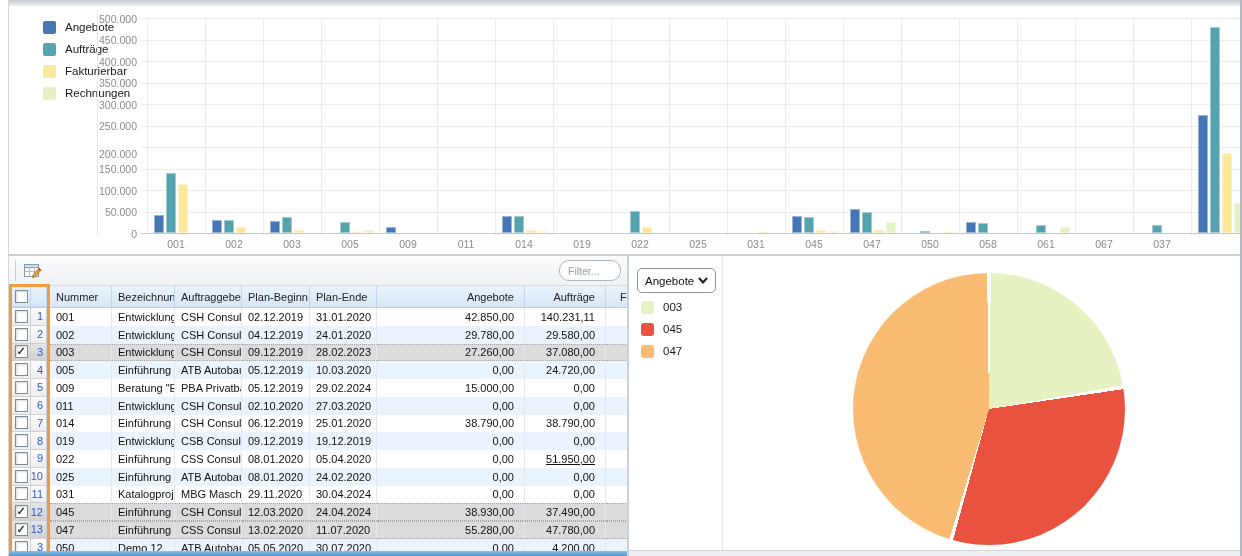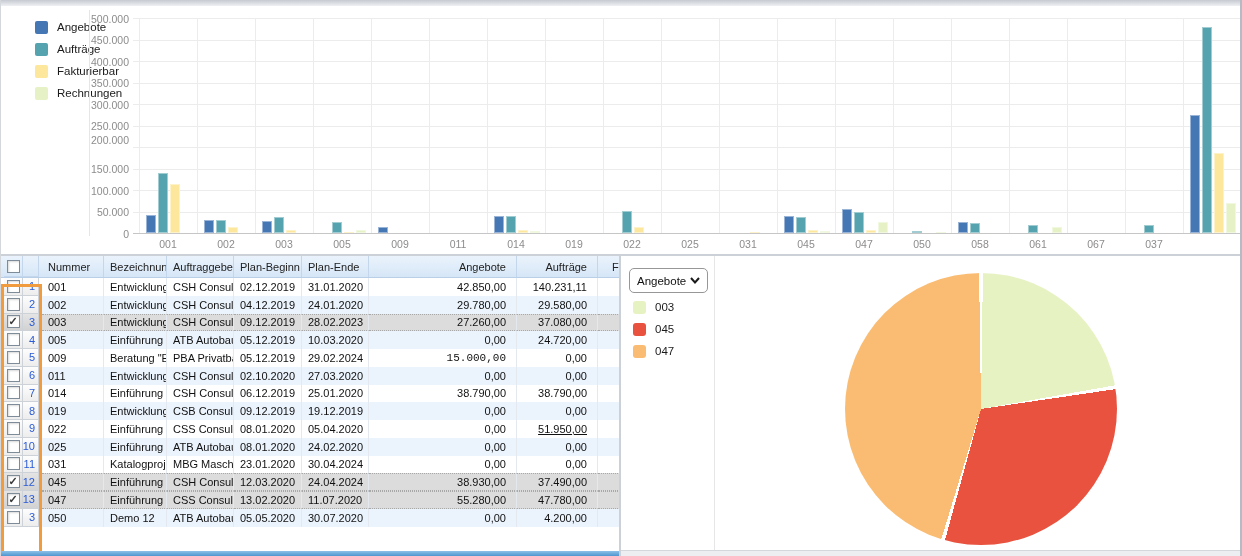--- a/index.html
+++ b/index.html
@@ -1,18 +1,18 @@
 <!DOCTYPE html>
 <html><head>
 <meta charset="utf-8">
 <style>
   * { box-sizing: border-box; margin: 0; padding: 0; }
   html,body { width:1242px; height:556px; overflow:hidden;
     font-family:"Liberation Sans", sans-serif; background:#fff; }
-  .app { position:absolute; inset:0; background:#0f172a; }
+  .app { position:absolute; inset:0; background:#0f172a;margin-left:8px; }
 
   
   .top-strip { position:absolute; left:0; top:0; right:0; height:6px;
     background:linear-gradient(#c6c9d0,#eef0f3); z-index:20; }
   .right-border { position:absolute; top:0; right:0; width:2px; bottom:0; background:#b6bac3; z-index:20; }
   .left-border { position:absolute; top:0; left:0; width:1px; bottom:0; background:#d4d7dc; z-index:20; }
   .bottom-strip { position:absolute; left:621px; right:2px; bottom:0; height:6px;
     background:#eceef1; border-top:1px solid #d4d7dc; z-index:15; }
 
   
@@ -119,21 +119,21 @@
         <div class="ylab" style="top: 28px;">450.000</div>
         <div class="hgrid" style="top: 33.5px;"></div>
         <div class="ylab" style="top: 49.5px;">400.000</div>
         <div class="hgrid" style="top: 55px;"></div>
         <div class="ylab" style="top: 71px;">350.000</div>
         <div class="hgrid" style="top: 76.5px;"></div>
         <div class="ylab" style="top: 92.5px;">300.000</div>
         <div class="hgrid" style="top: 98px;"></div>
         <div class="ylab" style="top: 114px;">250.000</div>
         <div class="hgrid" style="top: 119.5px;"></div>
-        <div class="ylab" style="top: 128px;">200.000</div>
+        <div class="ylab" style="top: 142px;">200.000</div>
         <div class="hgrid" style="top: 141px;"></div>
         <div class="ylab" style="top: 157px;">150.000</div>
         <div class="hgrid" style="top: 162.5px;"></div>
         <div class="ylab" style="top: 178.5px;">100.000</div>
         <div class="hgrid" style="top: 184px;"></div>
         <div class="ylab" style="top: 200px;">50.000</div>
         <div class="hgrid" style="top: 205.5px;"></div>
         <div class="ylab" style="top: 221.5px;">0</div>
         <div class="baseline" style="top: 227px;"></div>
         <div class="vgrid" style="left: 138px; top: 12px; height: 215px;"></div>
@@ -285,20 +285,33 @@
           <div class="bar" style="height: 118px; background: rgb(69, 119, 180);"></div>
           <div class="bar" style="height: 206px; background: rgb(85, 163, 174);"></div>
           <div class="bar" style="height: 80px; background: rgb(252, 231, 157);"></div>
           <div class="bar" style="height: 30px; background: rgb(230, 242, 198);"></div>
         </div>
       </div>
   </div>
   <div class="h-divider"></div>
 
   <div class="table-panel">
+    <div class="toolbar">
+      <div class="grip"></div>
+      <svg class="tool-icon" viewBox="0 0 18 16">
+        <rect x="0.5" y="1.5" width="14" height="12" fill="#fdfdfd" stroke="#8a97a5"></rect>
+        <rect x="0.5" y="1.5" width="14" height="3" fill="#cfdeed" stroke="#8a97a5"></rect>
+        <line x1="5.5" y1="4" x2="5.5" y2="13.5" stroke="#b3bfcb"></line>
+        <line x1="10.5" y1="4" x2="10.5" y2="13.5" stroke="#b3bfcb"></line>
+        <line x1="1" y1="8.5" x2="14" y2="8.5" stroke="#b3bfcb"></line>
+        <path d="M9 12 L15 5 L17 7 L11 14 L8.5 14.7 Z" fill="#e8a33d" stroke="#9a5f1c" stroke-width="0.7"></path>
+        <path d="M15 5 L17 7 L16 8 L14 6 Z" fill="#c0392b"></path>
+      </svg>
+      <input class="filter-input" type="text" placeholder="Filter..." style="">
+    </div>
     <div class="thead" id="tableHead">
         <div class="cbcell" style="background: transparent; border-color: rgb(195, 214, 235);">
           <div class="cb"></div>
         </div>
         <div class="numcell" style="background: transparent; border-color: rgb(195, 214, 235);"></div>
         <div class="gapcell"></div>
         <div class="hc pl" style="width: 62px; flex: 0 0 62px;">Nummer</div>
         <div class="hc pl" style="width: 63px; flex: 0 0 63px;">Bezeichnung</div>
         <div class="hc pl" style="width: 67px; flex: 0 0 67px;">Auftraggeber</div>
         <div class="hc pl" style="width: 68px; flex: 0 0 68px;">Plan-Beginn</div>
@@ -372,21 +385,21 @@
           <div class="cbcell">
             <div class="cb"></div>
           </div>
           <div class="numcell">5</div>
           <div class="gapcell"></div>
           <div class="dc pl" style="width: 62px; flex: 0 0 62px;">009</div>
           <div class="dc pl" style="width: 63px; flex: 0 0 63px;">Beratung "Eink...</div>
           <div class="dc pl" style="width: 67px; flex: 0 0 67px;">PBA Privatbank ...</div>
           <div class="dc pl" style="width: 68px; flex: 0 0 68px;">05.12.2019</div>
           <div class="dc pl" style="width: 67px; flex: 0 0 67px;">29.02.2024</div>
-          <div class="dc pr" style="width: 148px; flex: 0 0 148px; font-family: Liberation Mono, monospace;">15.000,00</div>
+          <div class="dc pr" style="width: 148px; flex: 0 0 148px;">15.000,00</div>
           <div class="dc pr" style="width: 81px; flex: 0 0 81px;">0,00</div>
           <div class="dc pl" style="width: 120px; flex: 0 0 120px;"></div>
         </div>
         <div class="trow alt">
           <div class="cbcell">
             <div class="cb"></div>
           </div>
           <div class="numcell">6</div>
           <div class="gapcell"></div>
           <div class="dc pl" style="width: 62px; flex: 0 0 62px;">011</div>
@@ -460,21 +473,21 @@
         </div>
         <div class="trow">
           <div class="cbcell">
             <div class="cb"></div>
           </div>
           <div class="numcell">11</div>
           <div class="gapcell"></div>
           <div class="dc pl" style="width: 62px; flex: 0 0 62px;">031</div>
           <div class="dc pl" style="width: 63px; flex: 0 0 63px;">Katalogprojekt</div>
           <div class="dc pl" style="width: 67px; flex: 0 0 67px;">MBG Maschinen...</div>
-          <div class="dc pl" style="width: 68px; flex: 0 0 68px;">23.01.2020</div>
+          <div class="dc pl" style="width: 68px; flex: 0 0 68px;">29.11.2020</div>
           <div class="dc pl" style="width: 67px; flex: 0 0 67px;">30.04.2024</div>
           <div class="dc pr" style="width: 148px; flex: 0 0 148px;">0,00</div>
           <div class="dc pr" style="width: 81px; flex: 0 0 81px;">0,00</div>
           <div class="dc pl" style="width: 120px; flex: 0 0 120px;"></div>
         </div>
         <div class="trow sel">
           <div class="cbcell">
             <div class="cb">✓</div>
           </div>
           <div class="numcell">12</div>

